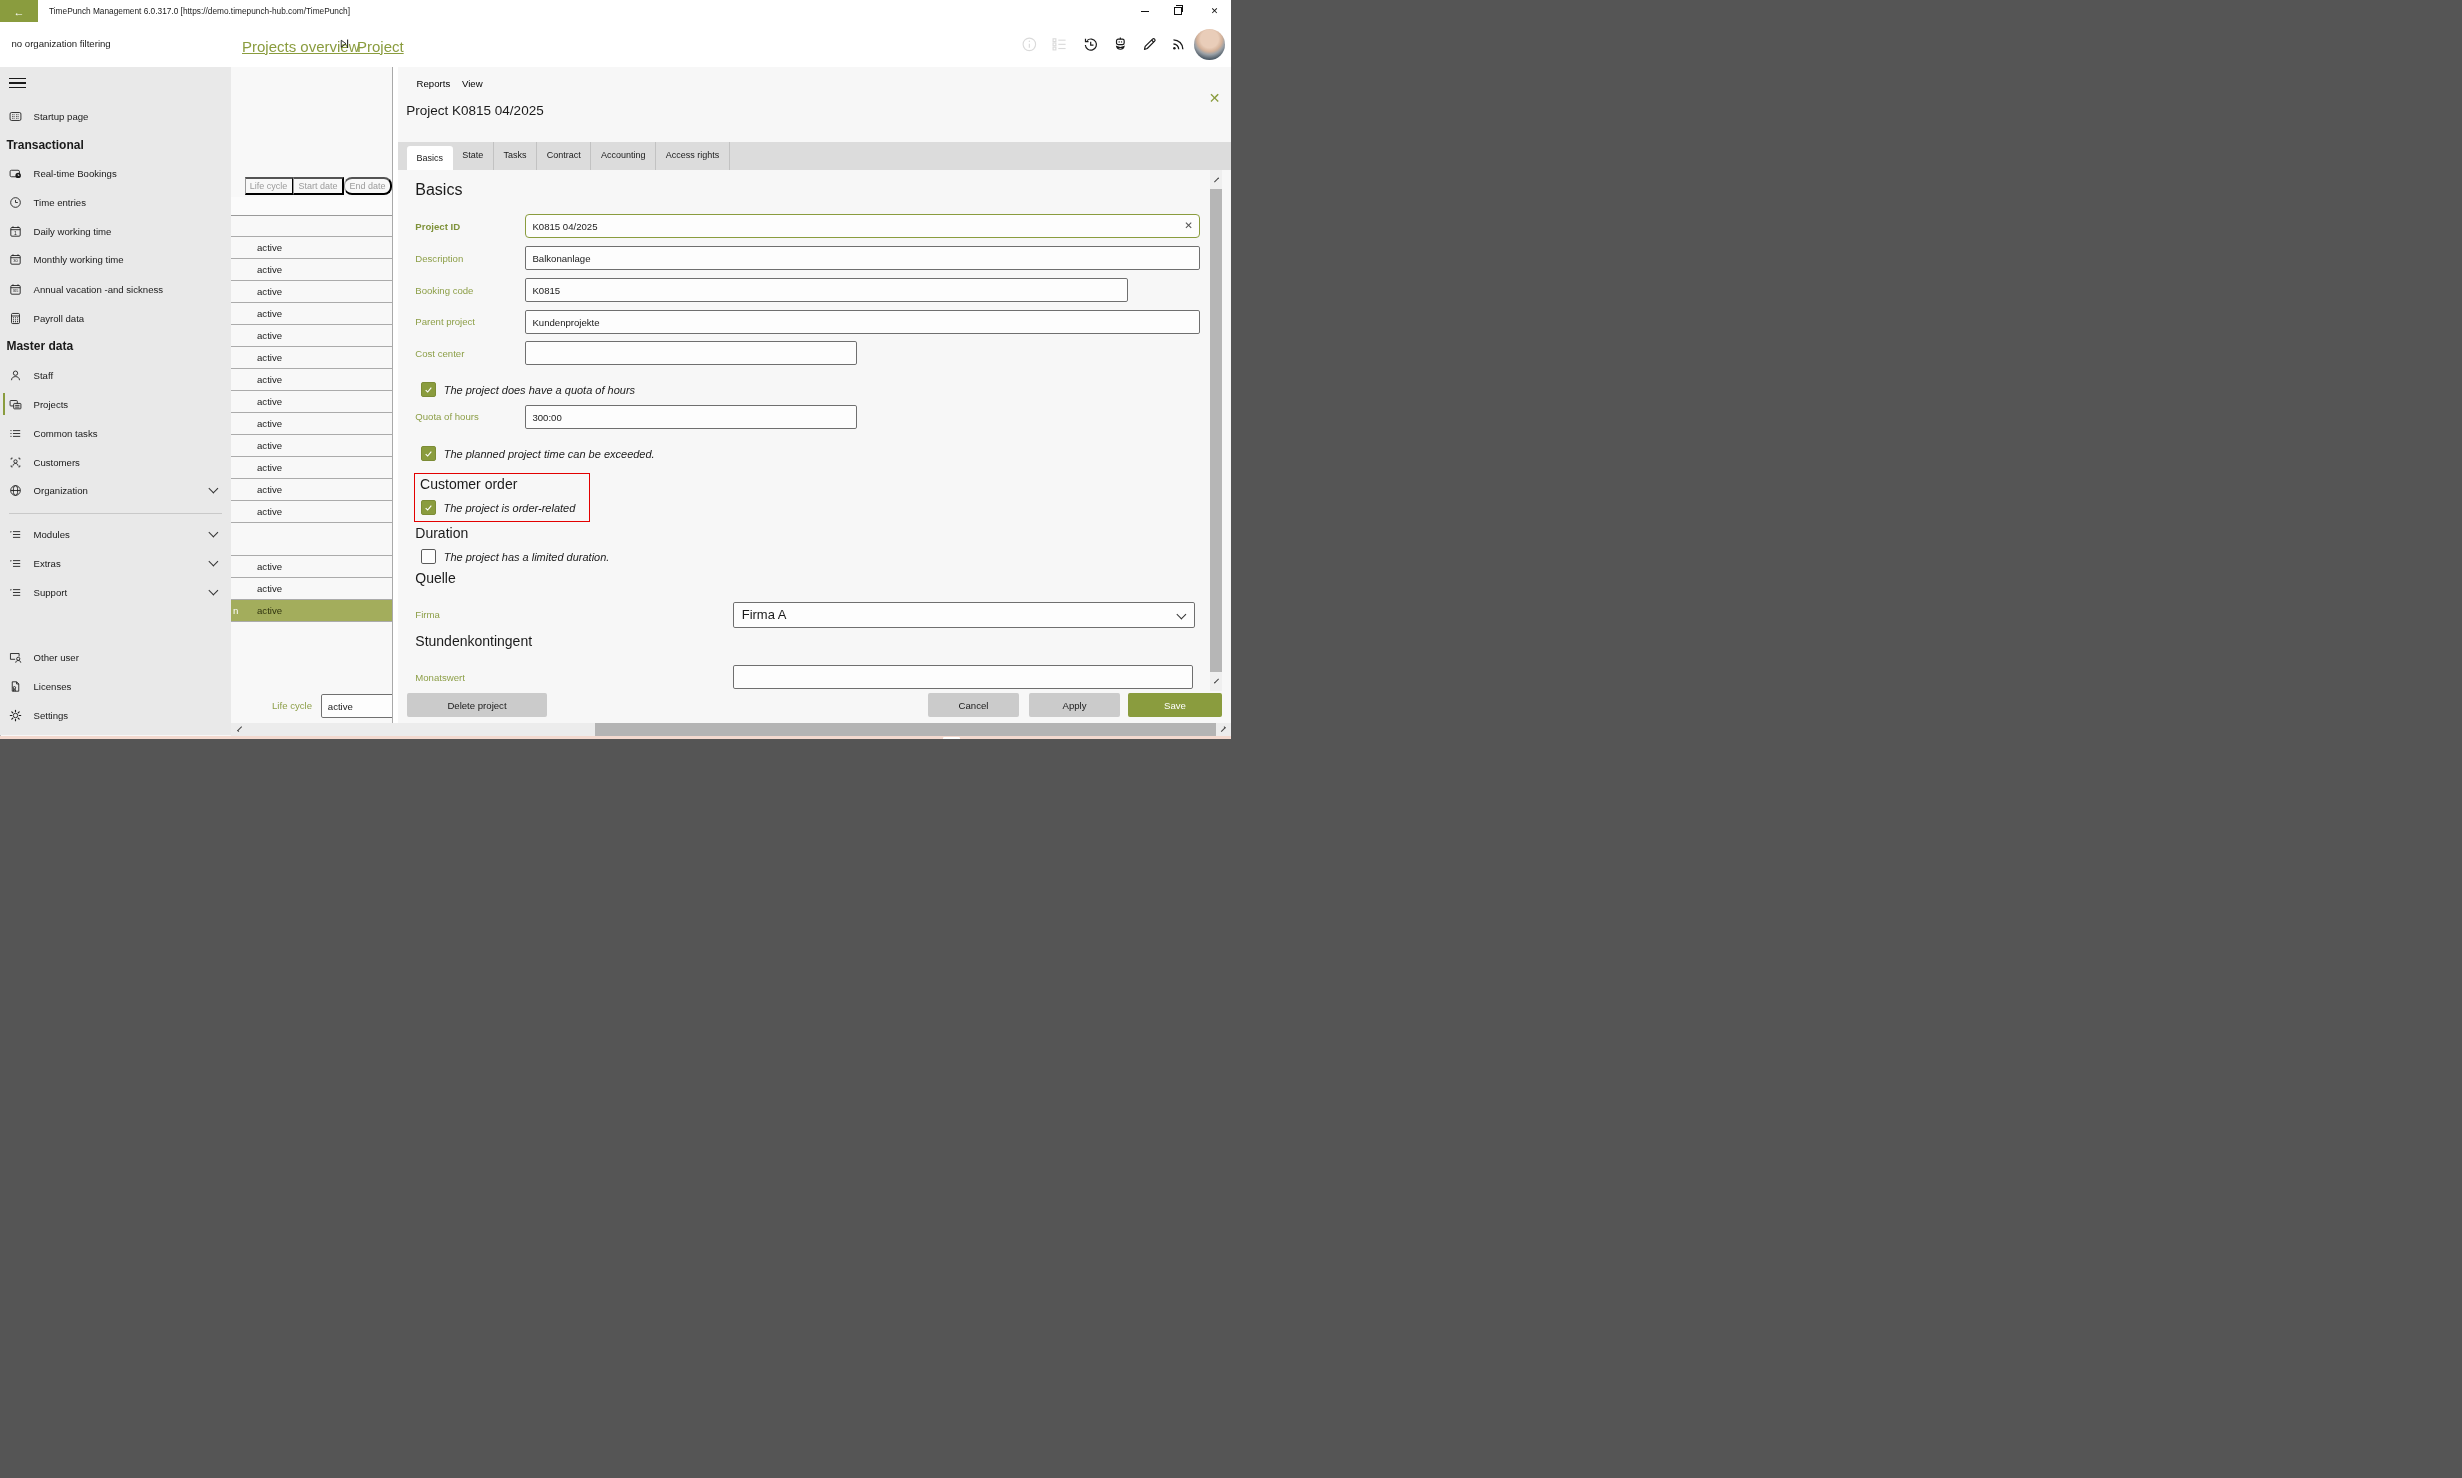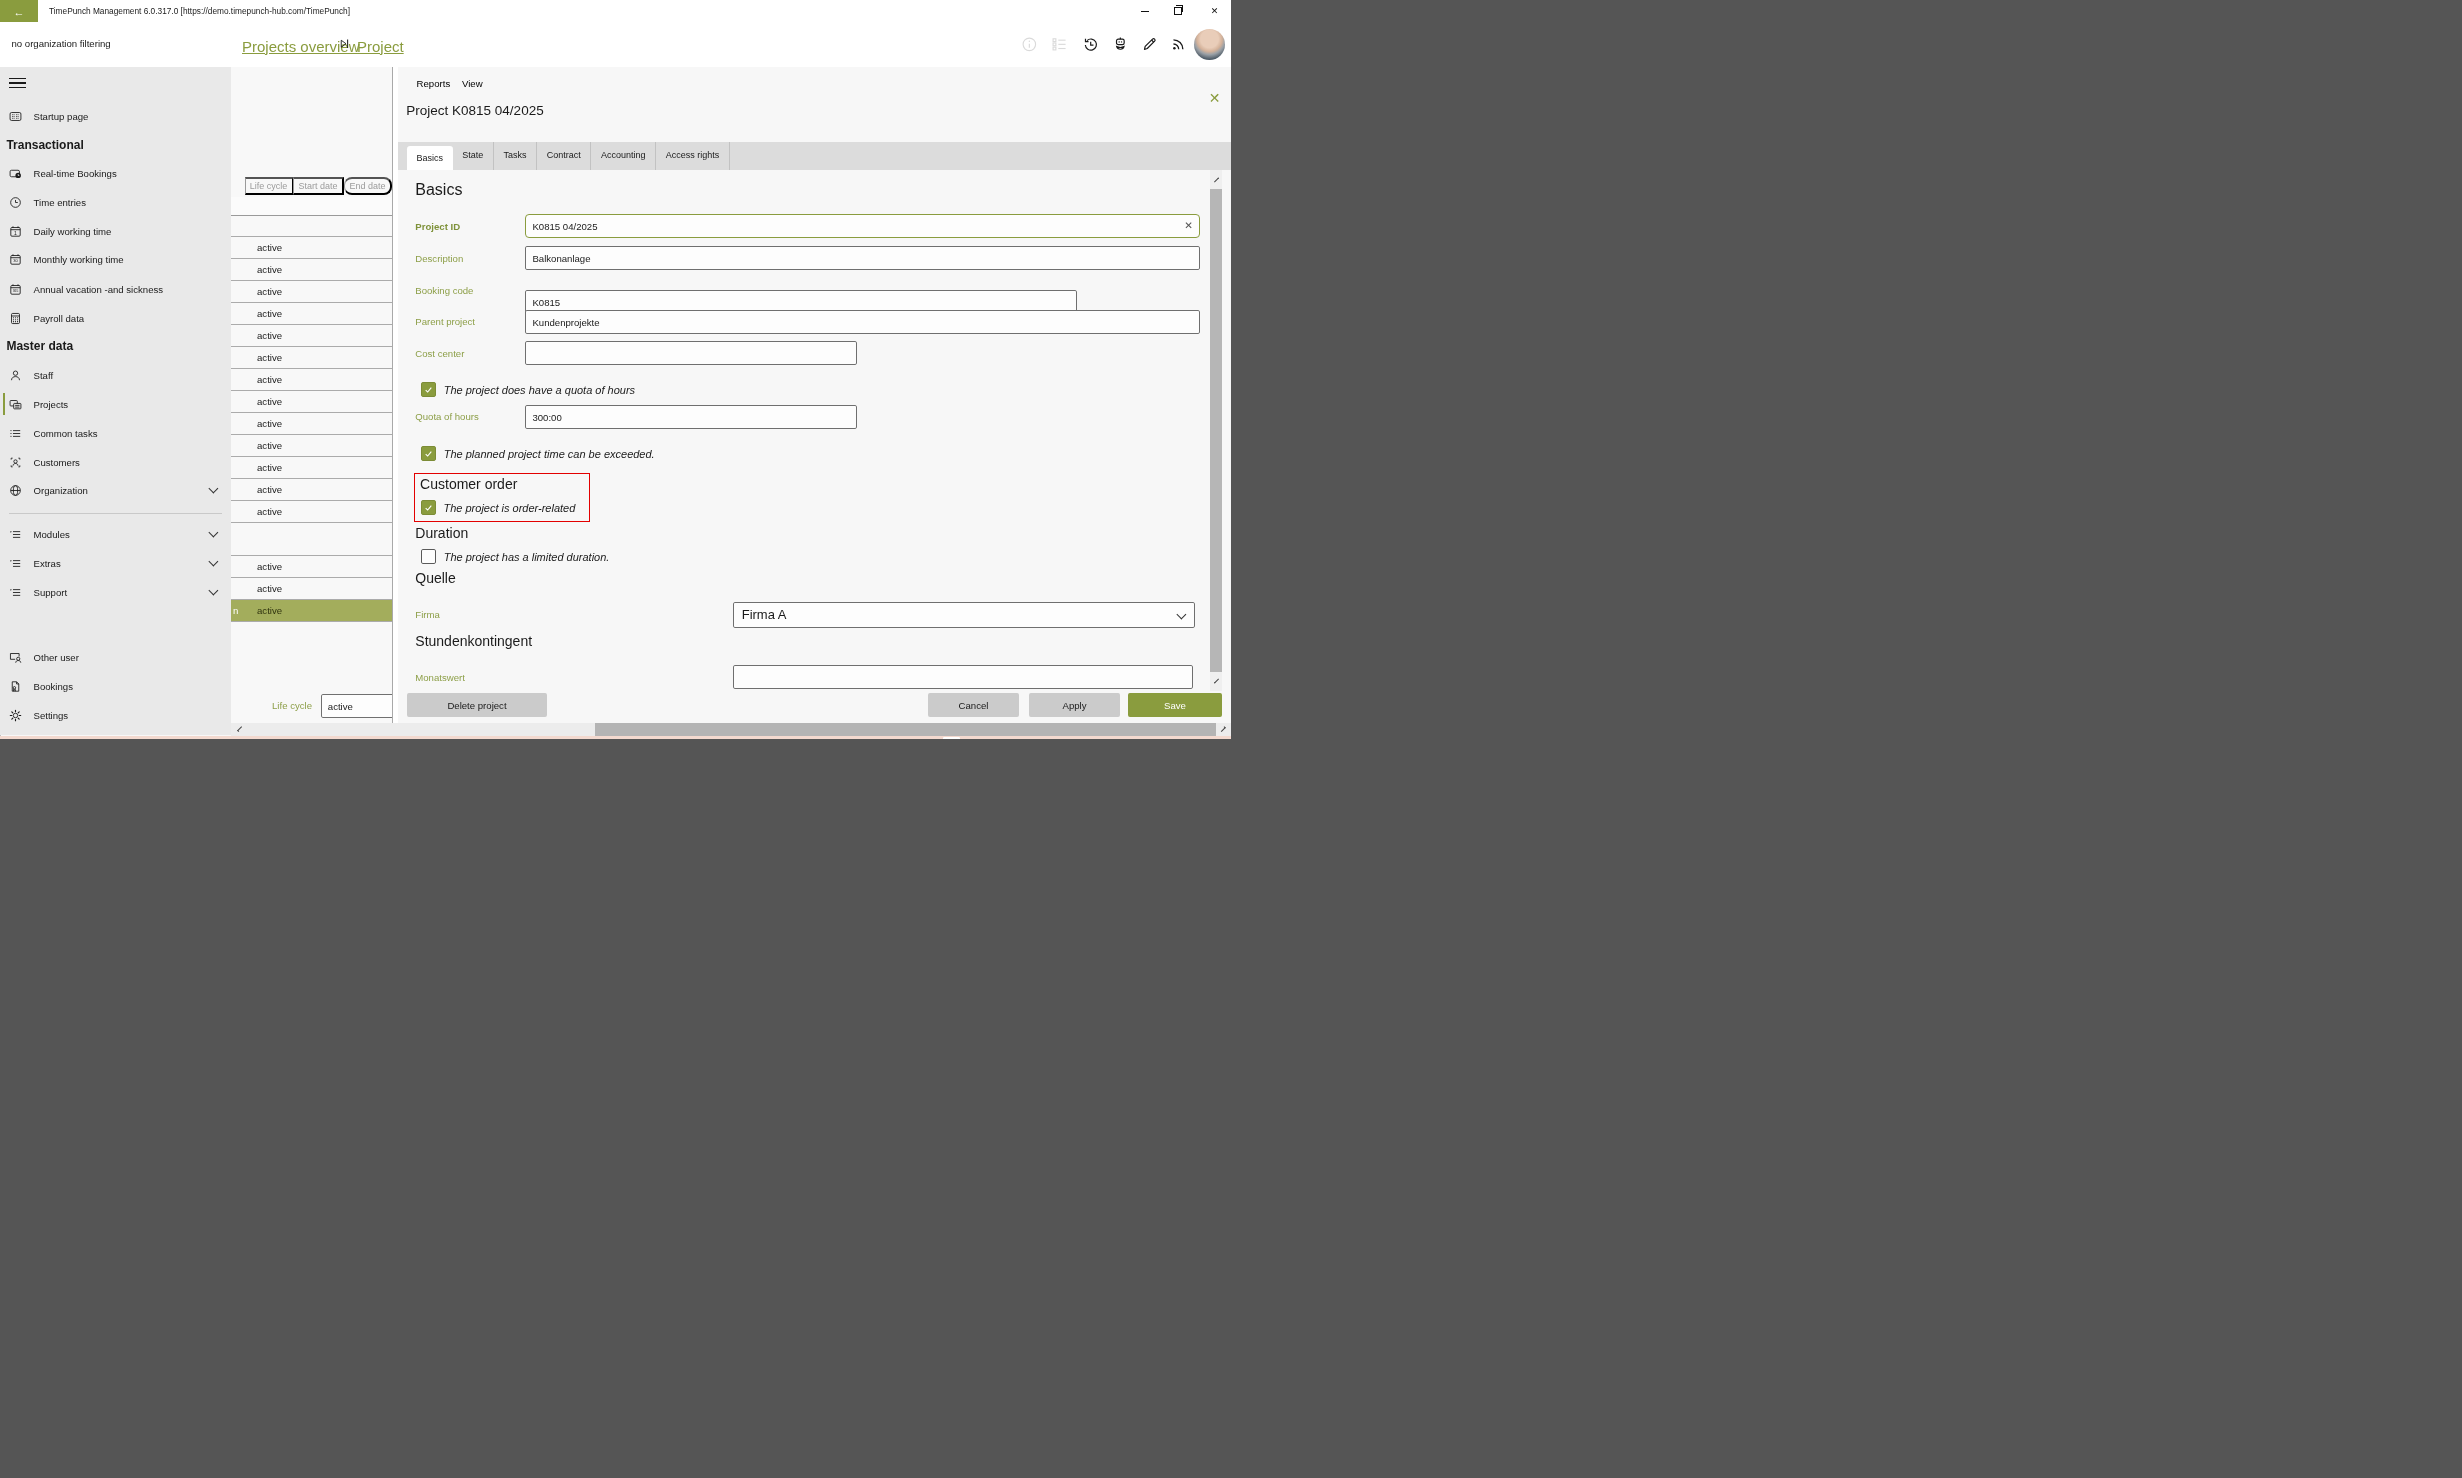--- a/index.html
+++ b/index.html
@@ -370,21 +370,21 @@
     </div>
     <div class="sitem" style="top:605px">
       <span class="ic">
           <svg width="13" height="13" viewBox="0 0 18 18" stroke="#1a1a1a" fill="none" stroke-width="1.2">
             <path d="M4.5 2.5h6l3 3v10h-9z"></path>
             <path d="M10.5 2.5v3h3"></path>
             <circle cx="7.5" cy="10.8" r="1.7"></circle>
             <path d="M6.6 12.3L6.1 15l1.4-1 1.4 1-.5-2.7"></path>
           </svg>
         </span>
-      <span class="lbl">Bookings</span>
+      <span class="lbl">Licenses</span>
     </div>
     <div class="sitem" style="top:634px">
       <span class="ic">
           <svg width="13" height="13" viewBox="0 0 18 18" stroke="#1a1a1a" fill="none" stroke-width="1.2">
             <circle cx="9" cy="9" r="3.1"></circle>
             <g stroke-linecap="round" stroke-width="1.6">
               <path d="M9 1.8v2M9 14.2v2M1.8 9h2M14.2 9h2M3.9 3.9l1.4 1.4M12.7 12.7l1.4 1.4M14.1 3.9l-1.4 1.4M5.3 12.7l-1.4 1.4"></path>
             </g>
           </svg>
         </span>
@@ -486,21 +486,21 @@
       <input value="K0815 04/2025" style="">
       <button class="clearx">✕</button>
     </div>
 
     <span class="flabel" style="top:185px">Description</span>
     <div class="fwrap" style="left:127px;top:179px;width:675px">
       <input value="Balkonanlage" style="">
     </div>
 
     <span class="flabel" style="top:217px">Booking code</span>
-    <div class="fwrap" style="left:127px;top:223px;width:552px">
+    <div class="fwrap" style="left:127px;top:211px;width:603px">
       <input value="K0815" style="">
     </div>
 
     <span class="flabel" style="top:248px">Parent project</span>
     <div class="fwrap" style="left:127px;top:243px;width:675px">
       <input value="Kundenprojekte" style="">
     </div>
 
     <span class="flabel" style="top:280px">Cost center</span>
     <div class="fwrap" style="left:127px;top:274px;width:332px">

